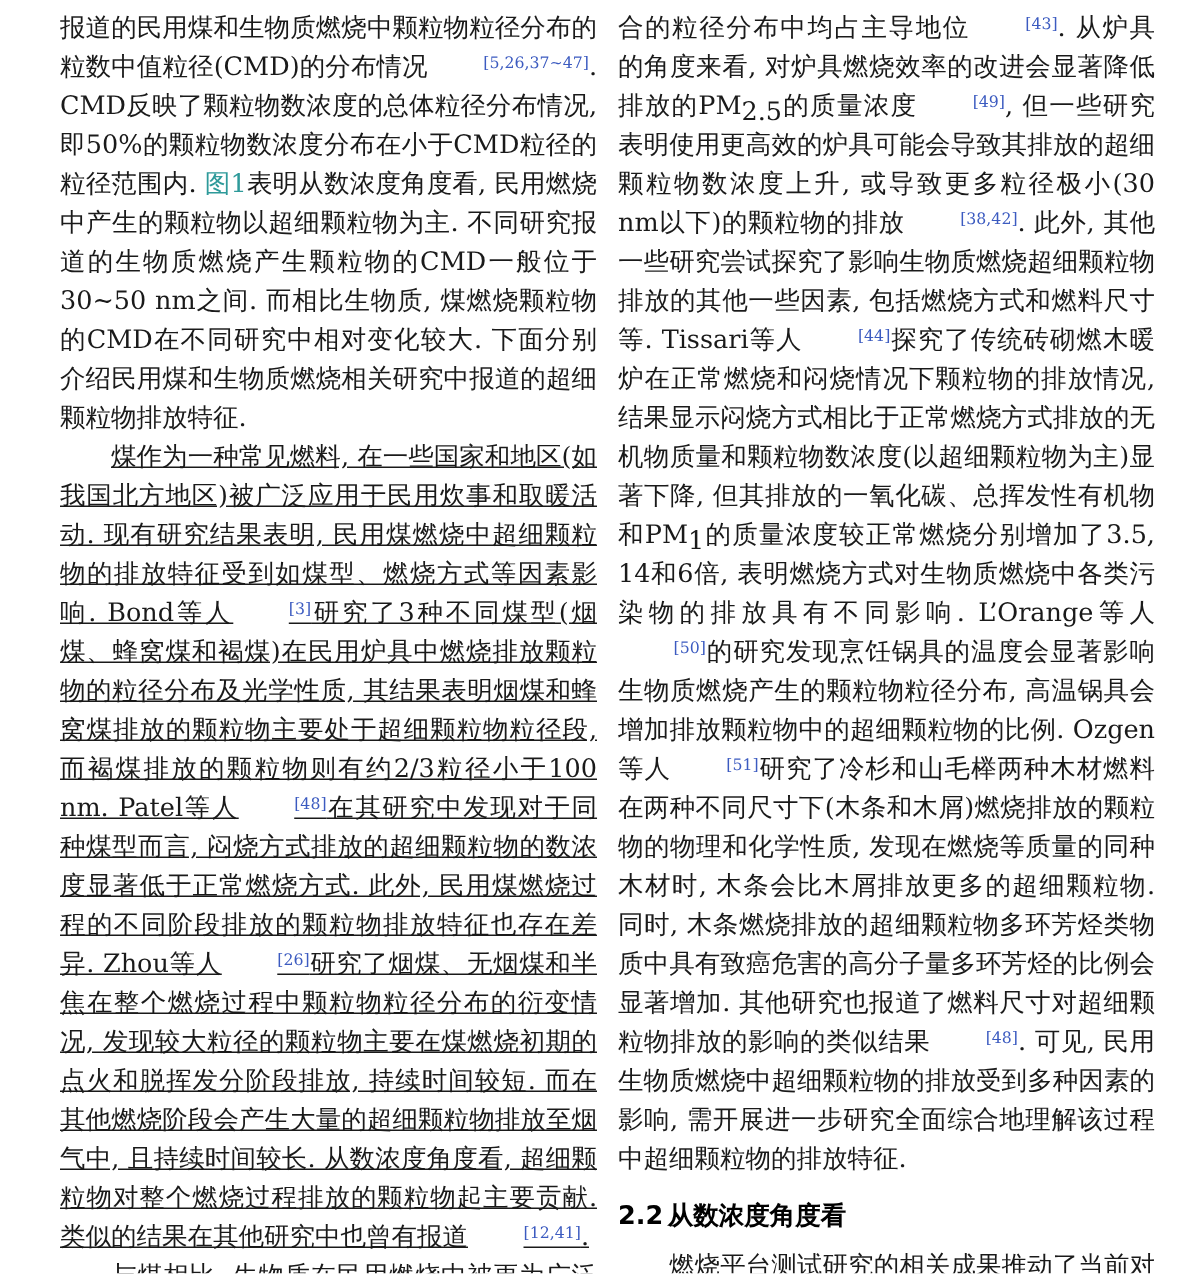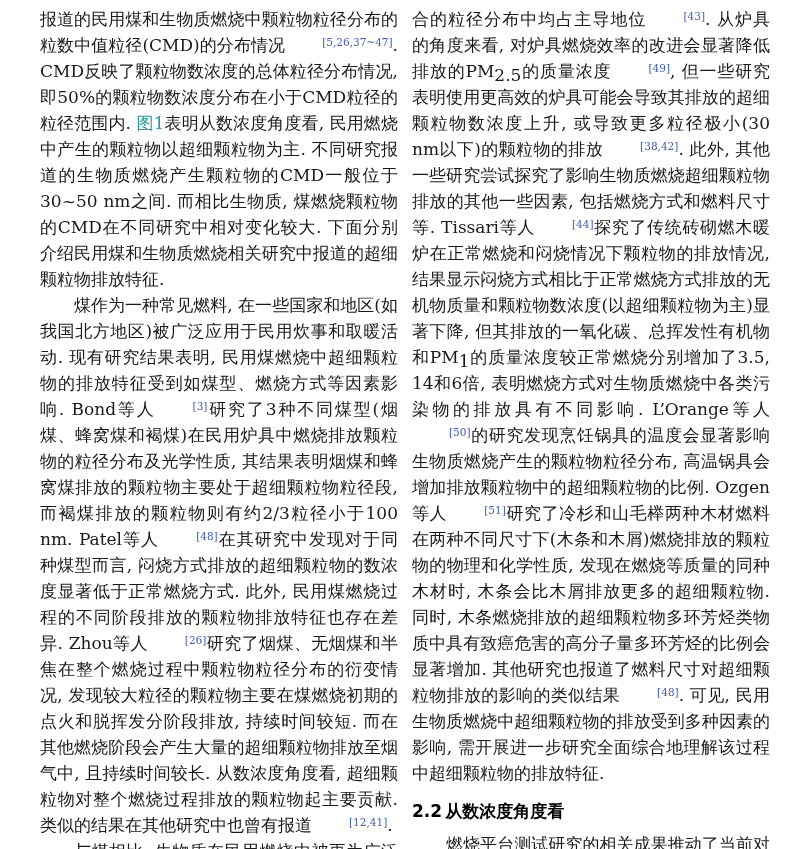--- a/index.html
+++ b/index.html
@@ -9,21 +9,21 @@
     padding:6px 22px 0 40px;
     display:flex;gap:14px;overflow:hidden;
     font-family:"DejaVu Serif","Liberation Serif",serif;
     color:#1a1a1a;
   }
   .column{width:358px;flex:0 0 358px;}
   .para{
     margin:0;font-size:17px;line-height:26px;
     text-align:justify;text-justify:inter-ideograph;
   }
-  .para.indent{text-indent:2em;}
+  .para.indent{text-indent:2em;text-decoration:underline;}
   .cite{
     color:var(--citation-color,#3C5BC0);
     font-size:10.5px;vertical-align:0.5em;line-height:0;
     letter-spacing:0;cursor:pointer;margin-left:37px;
   }
   .subscript{font-size:17px;vertical-align:-0.25em;line-height:0;}
   .reflink{color:var(--reflink-color,#2E9A9A);cursor:pointer;}
   .section-heading{
     margin:13px 0 7px 0;
     font-family:"DejaVu Sans","Liberation Sans",sans-serif;

